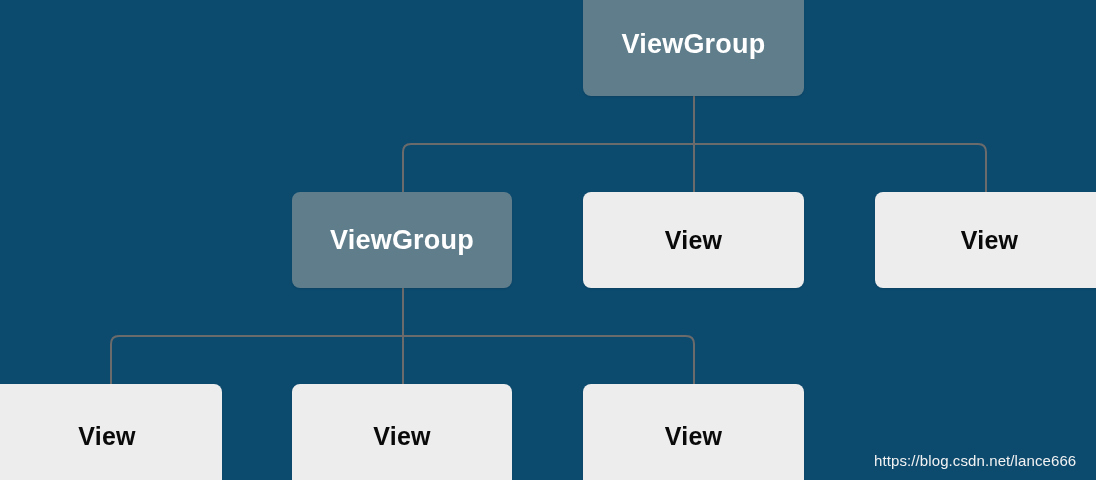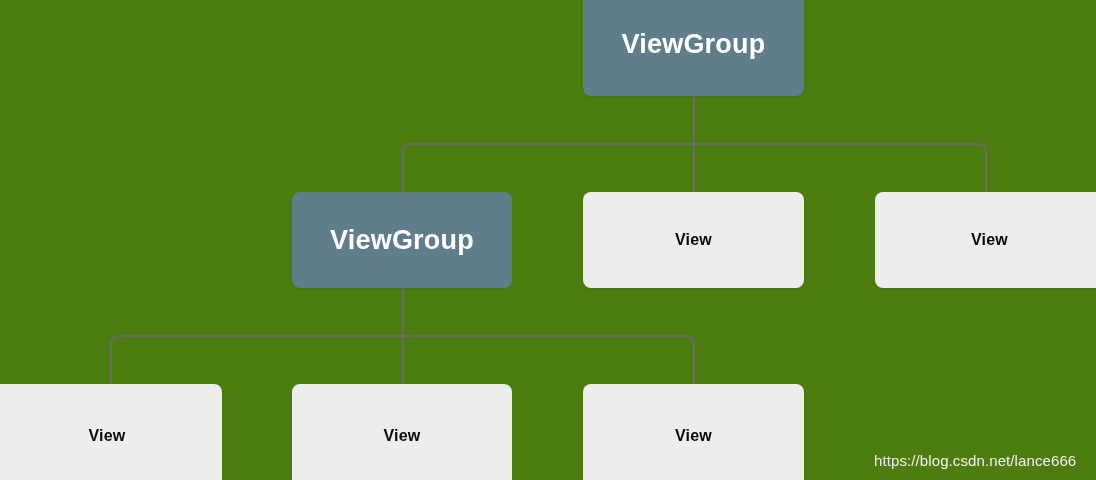--- a/index.html
+++ b/index.html
@@ -7,21 +7,21 @@
     padding: 0;
     background: #ffffff;
   }
   body {
     font-family: "Liberation Sans", sans-serif;
   }
   #canvas {
     position: relative;
     width: 1096px;
     height: 480px;
-    background: #4d7c0f;
+    background: #0c4a6e;
     overflow: hidden;
   }
   #connectors {
     position: absolute;
     left: 0;
     top: 0;
     width: 1096px;
     height: 480px;
     pointer-events: none;
   }
@@ -38,21 +38,21 @@
     box-shadow: 0 1px 2px rgba(0,0,0,0.10);
   }
   .node-viewgroup {
     background: #5f7d8b;
     color: #ffffff;
     font-size: 27px;
   }
   .node-view {
     background: #ededed;
     color: #0a0a0a;
-    font-size: 16px;
+    font-size: 25px;
   }
   .watermark {
     position: absolute;
     color: #f2f2f2;
     font-size: 15px;
     white-space: nowrap;
     letter-spacing: 0.1px;
   }
 </style>
 </head>

